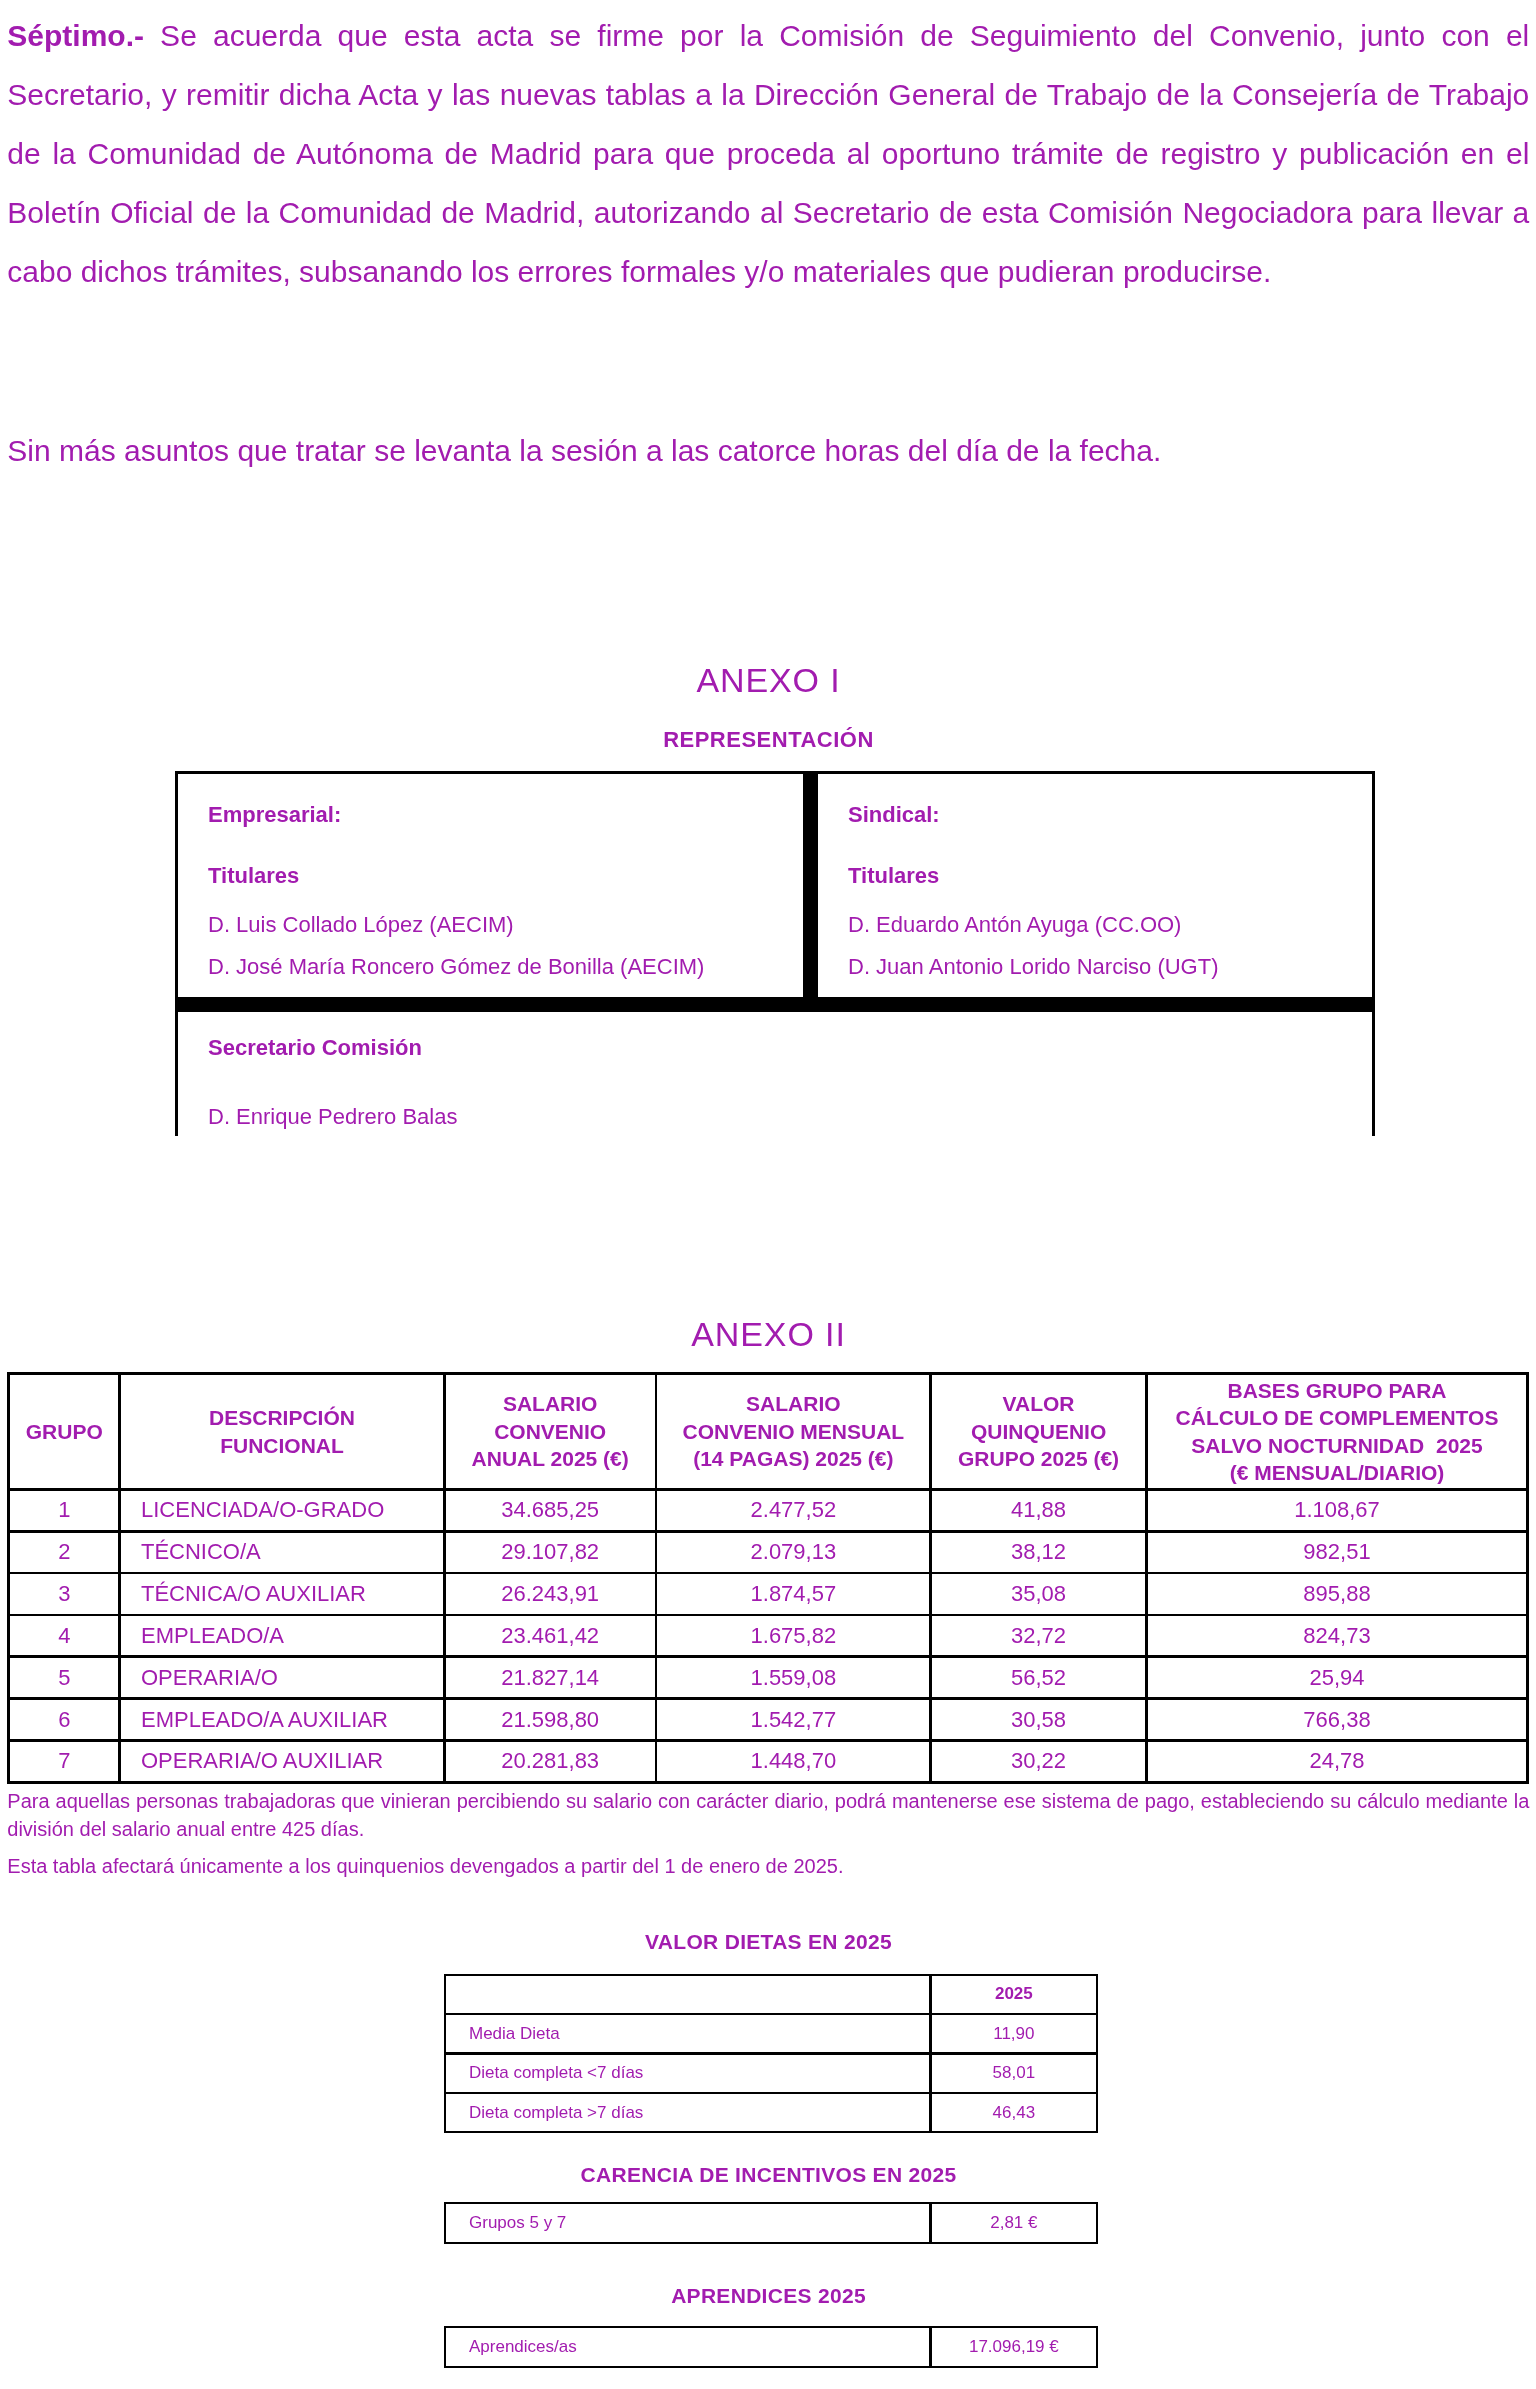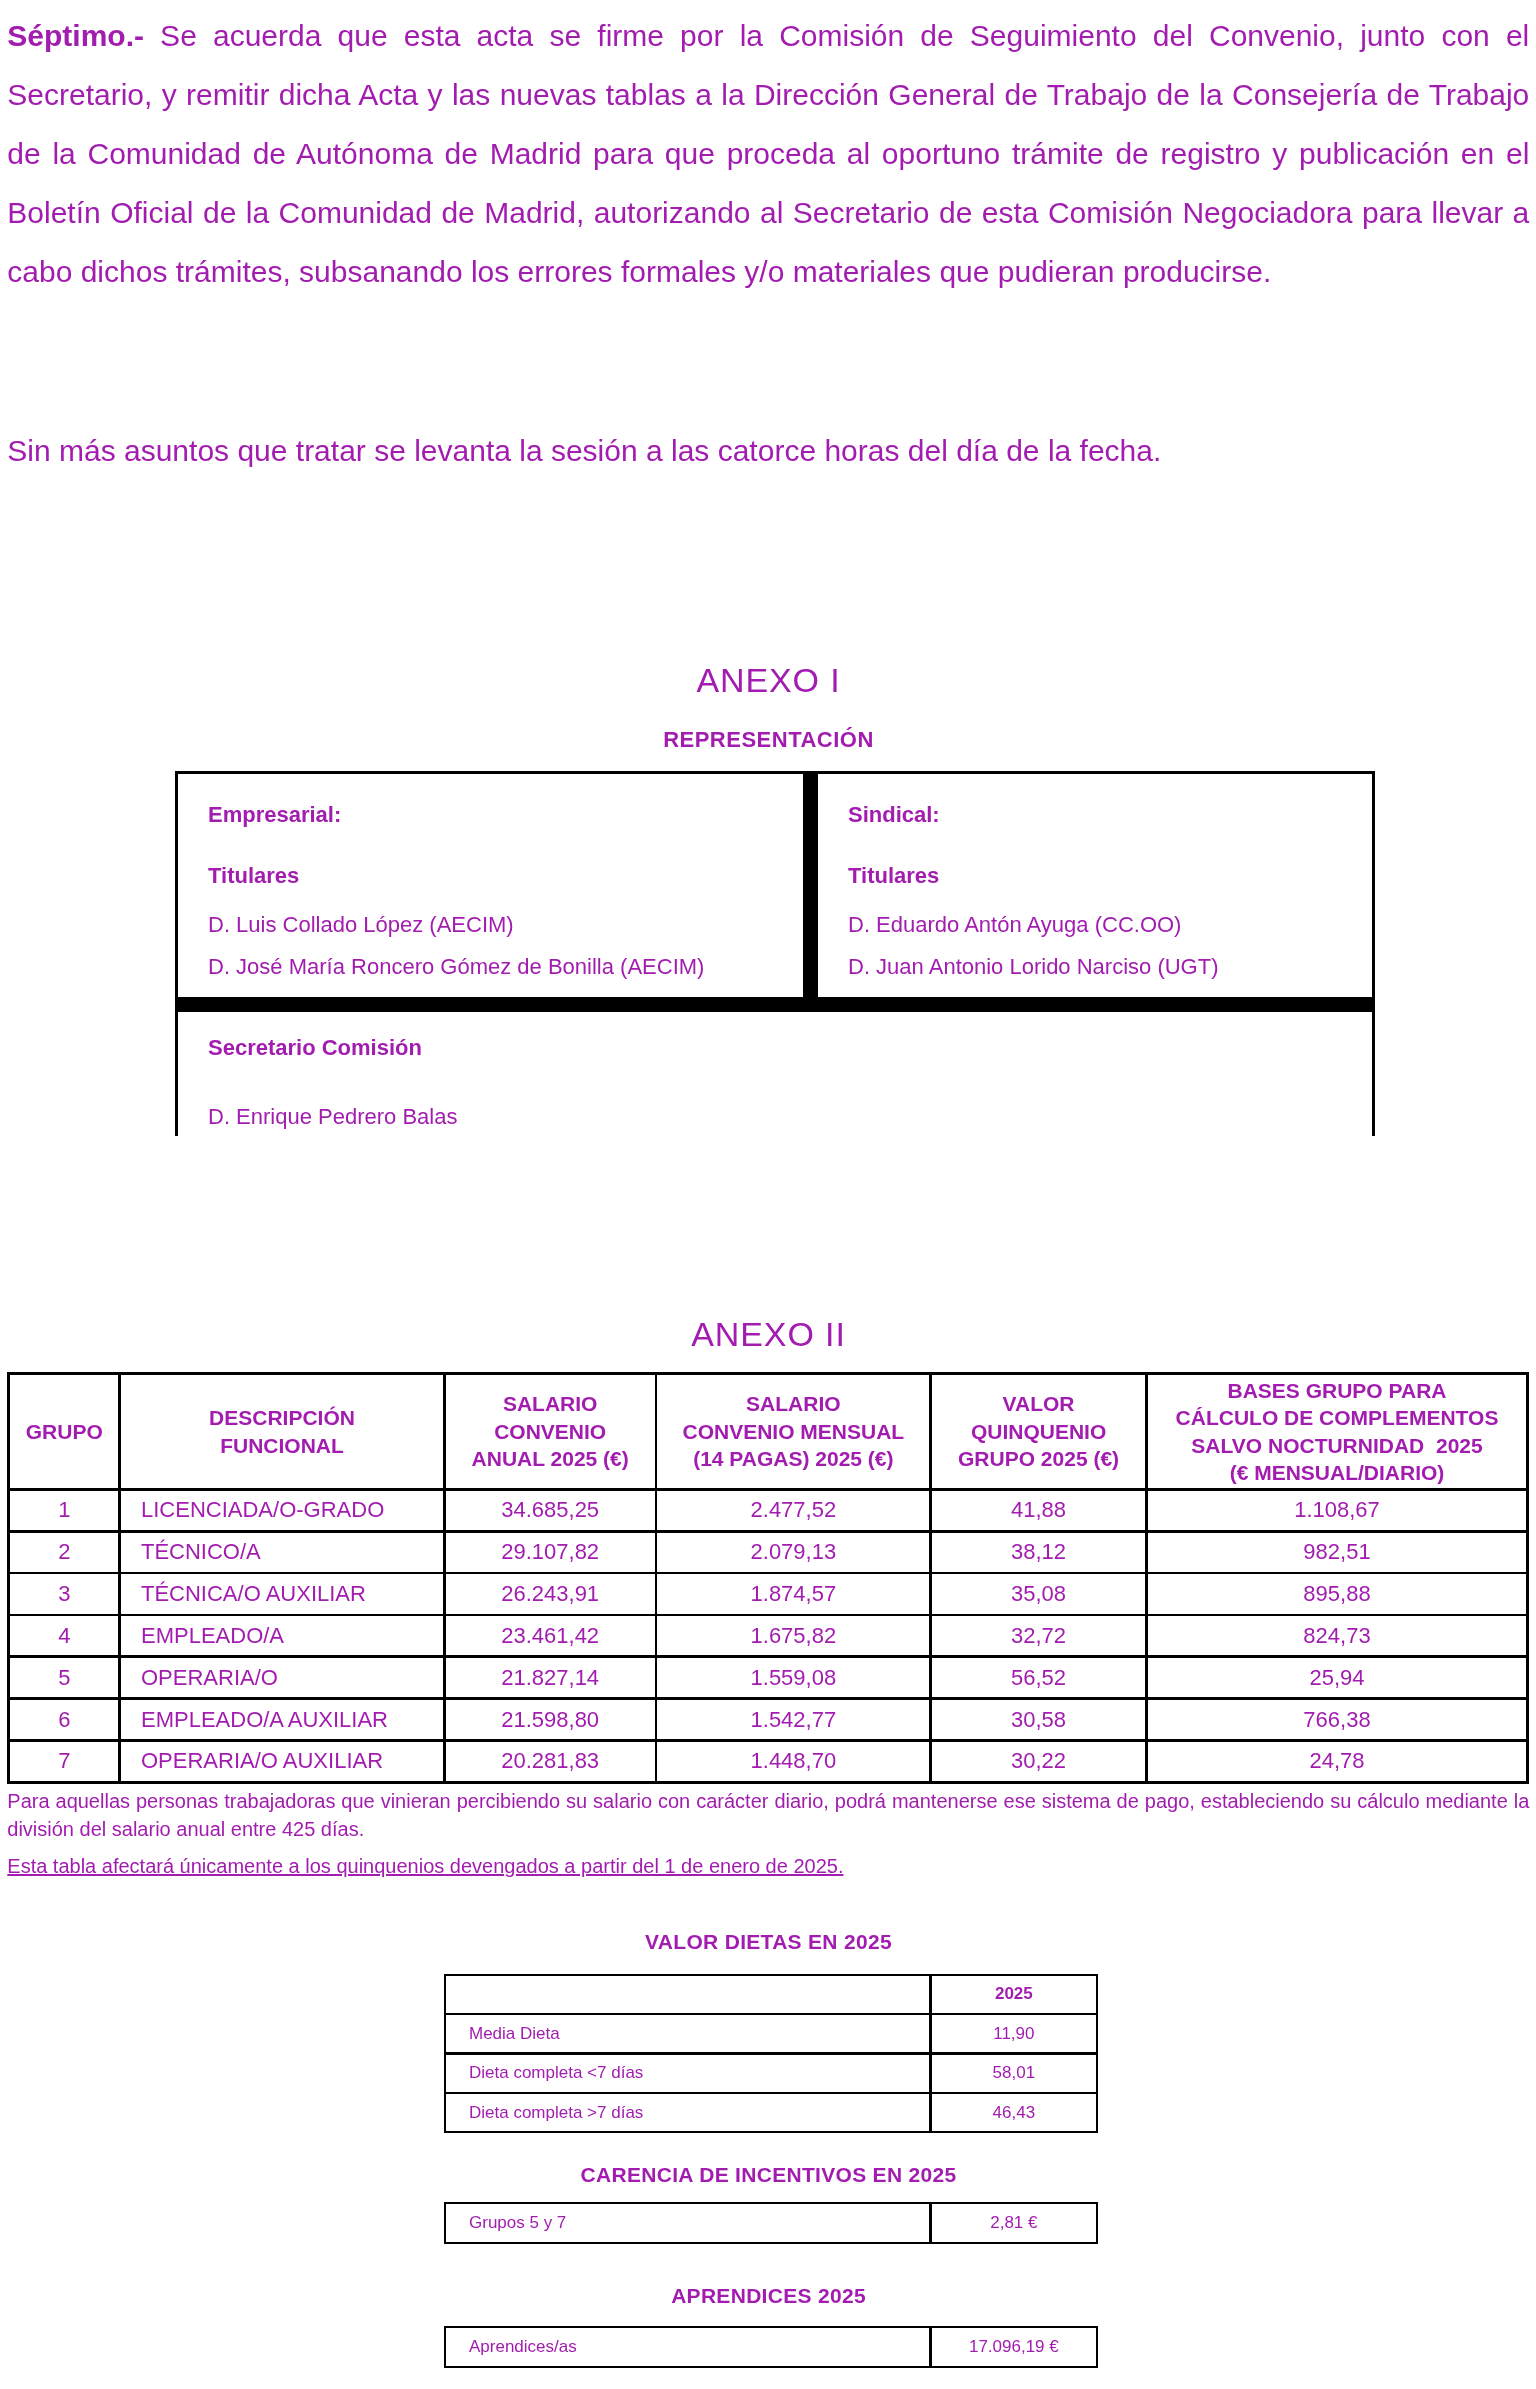--- a/index.html
+++ b/index.html
@@ -43,21 +43,21 @@
         grid-template-rows:113px repeat(7,1fr); }
   .a2 .hcell { display:flex; align-items:center; justify-content:center;
                text-align:center; font-weight:bold; font-size:21px; line-height:27.4px;
                white-space:pre-wrap; padding:0 5.5px; }
   .a2 .cell  { display:flex; align-items:center; justify-content:center;
                font-size:22px; }
   .a2 .cell-left { justify-content:flex-start; padding-left:20px; }
 
   
   .notes { left:7.3px; top:1787px; width:1522px; font-size:20px; line-height:28px; text-align:justify; }
-  .notes p + p { margin-top:9.1px;text-decoration:underline; }
+  .notes p + p { margin-top:9.1px; }
 
   
   .s-tbl { left:444px; width:654px; border:2.7px solid #000; grid-template-columns:483px 1fr; }
   .s-tbl > div { display:flex; align-items:center; font-size:17px; }
   .s-left  { justify-content:flex-start; padding-left:23px; }
   .s-right { justify-content:center; }
   .s-head  { justify-content:center; font-weight:bold; }
 
   .dietas     { top:1974px; height:159px; grid-template-rows:repeat(4,1fr); }
   .carencia   { top:2202px; height:42px; }

